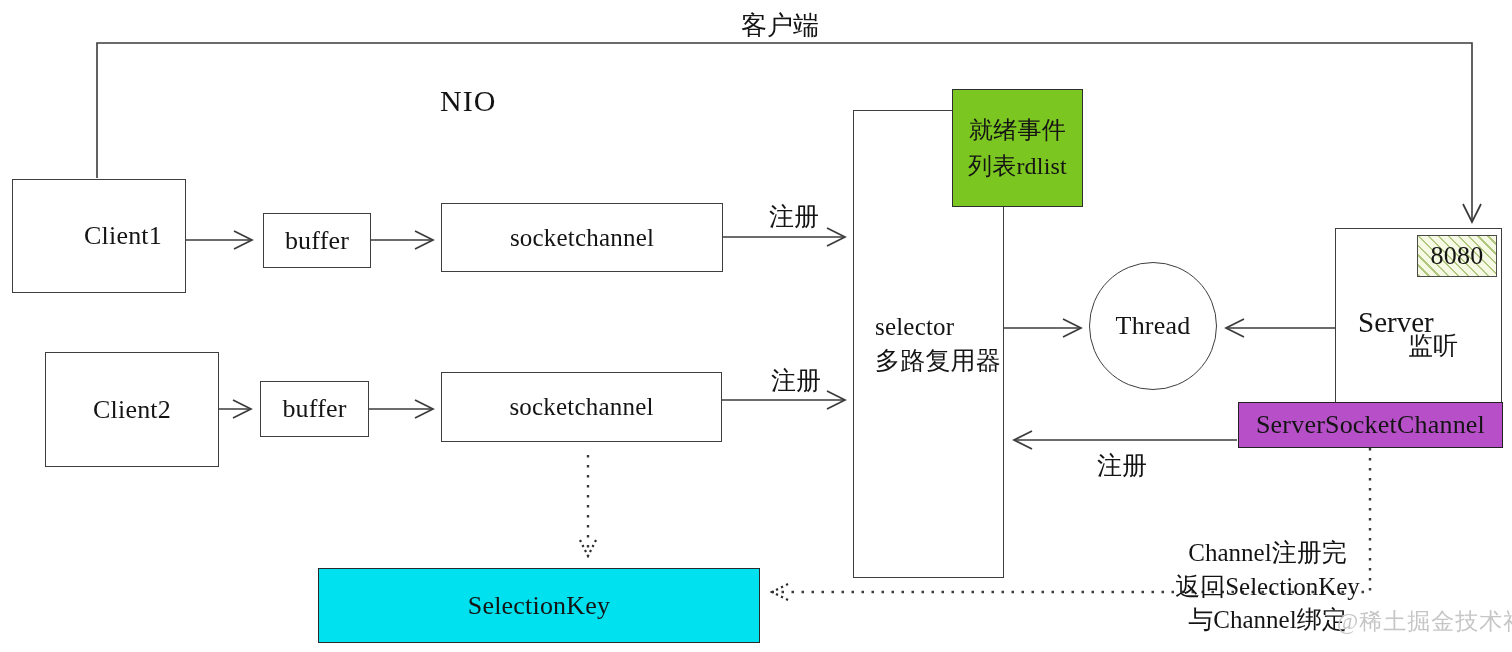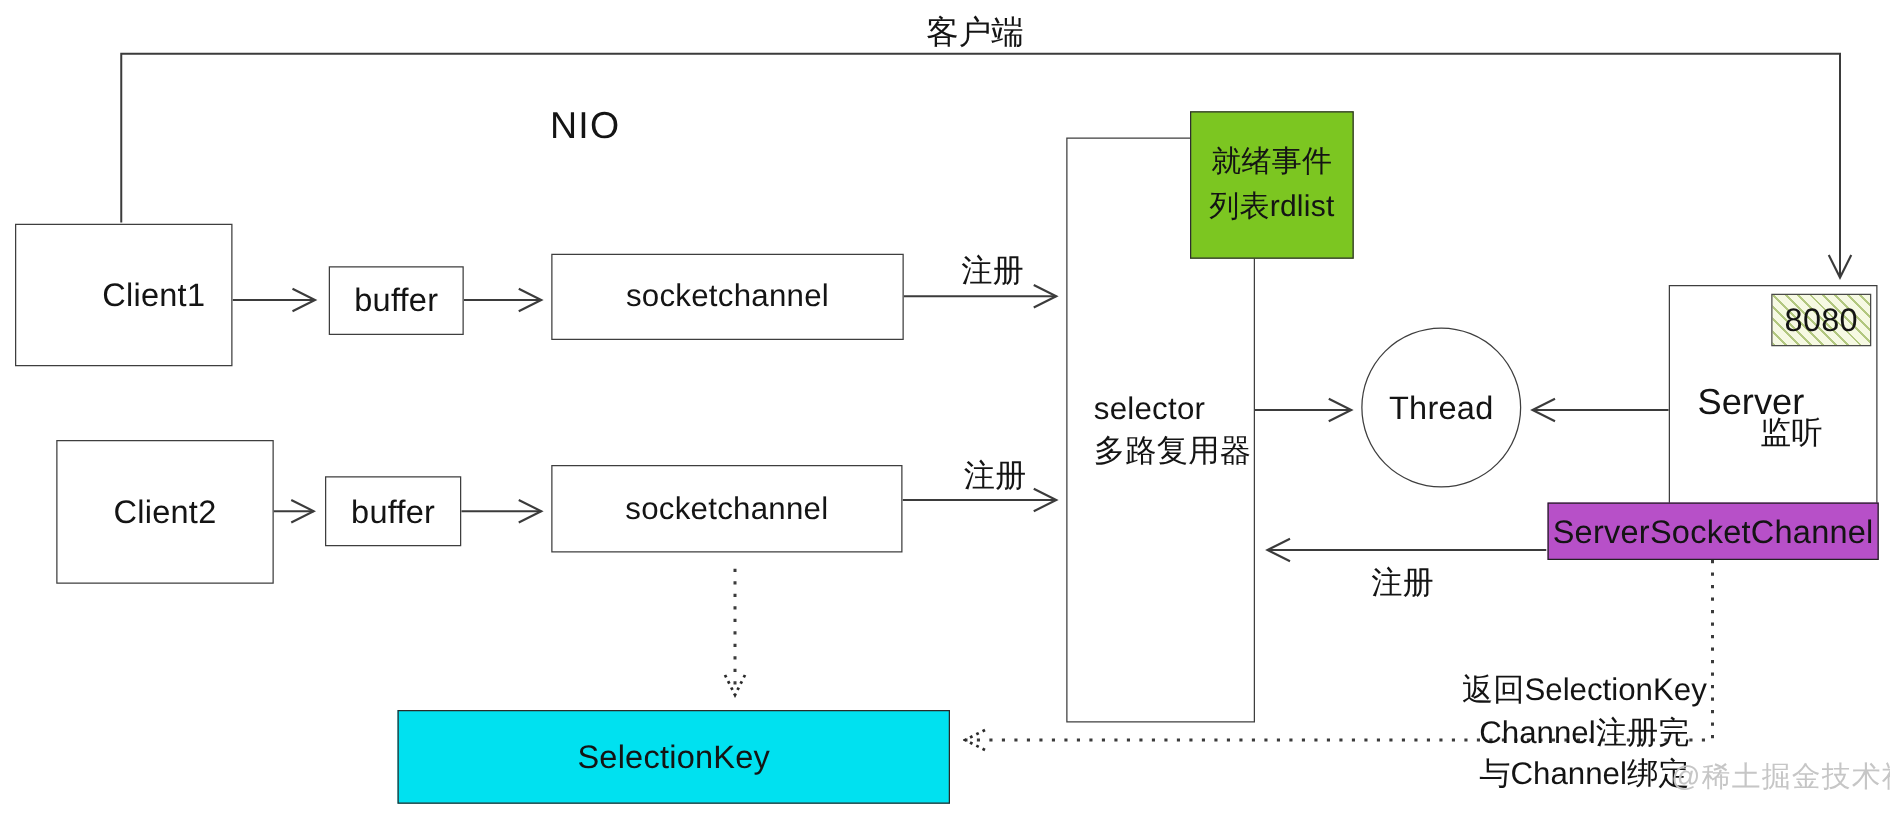--- a/index.html
+++ b/index.html
@@ -1,20 +1,20 @@
 <!DOCTYPE html>
 <html><head>
 <meta charset="utf-8">
 <style>
   html,body{margin:0;padding:0;background:#ffffff;}
   .stage{
     position:relative;
     width:1512px;height:652px;
     background:#ffffff;
-    font-family:Liberation Sans, sans-serif;
+    font-family:Liberation Serif, serif;
     color:#111;
     overflow:hidden;
   }
   svg.wires{position:absolute;inset:0;z-index:1;}
   .box{
     position:absolute;
     background:#ffffff;
     border:1.6px solid #3e3e3e;
     display:flex;align-items:center;justify-content:center;
     font-size:26px;color:#141414;
@@ -140,20 +140,20 @@
 
   <div class="box" id="ssc">ServerSocketChannel</div>
 
   <div class="box" id="selkey">SelectionKey</div>
 
   <div class="lbl center" id="lbl-reg1">注册</div>
   <div class="lbl center" id="lbl-reg2">注册</div>
   <div class="lbl center" id="lbl-reg3">注册</div>
 
   <div id="note">
+    <div>Channel注册完</div>
     <div>返回SelectionKey</div>
-    <div>Channel注册完</div>
     <div>与Channel绑定</div>
   </div>
 
   <div class="lbl" id="watermark">@稀土掘金技术社区</div>
 
 </div>
 
 </body></html>

